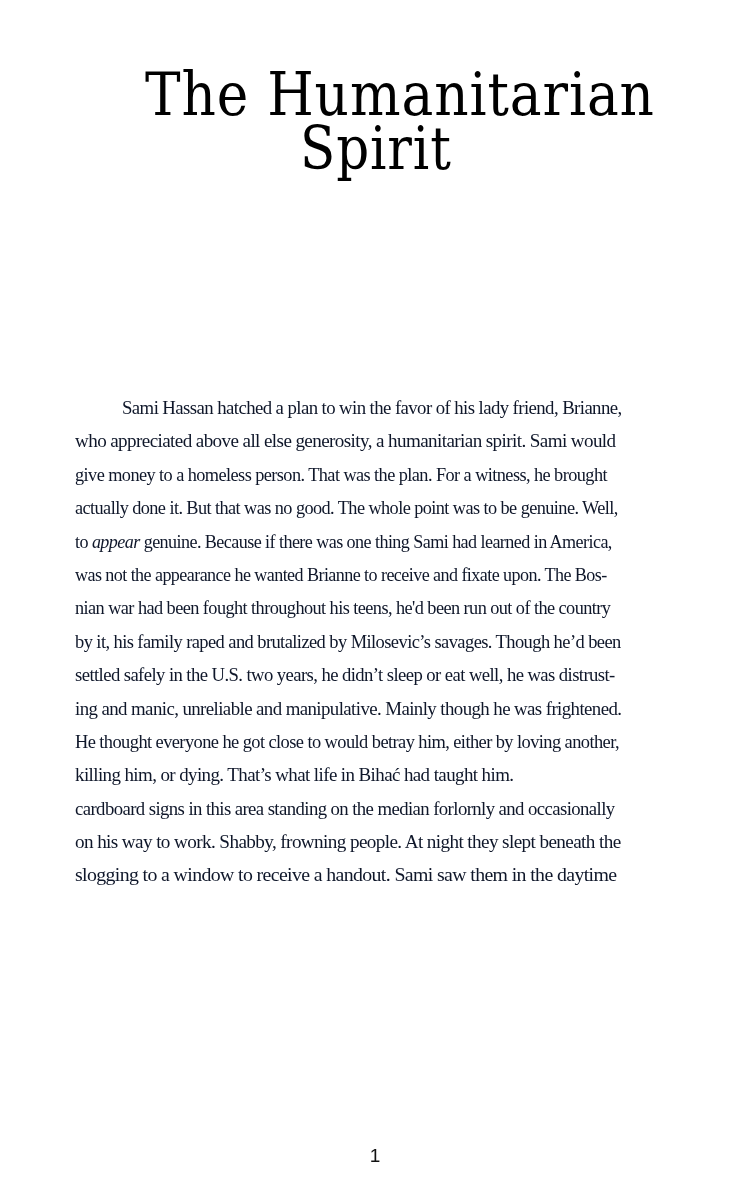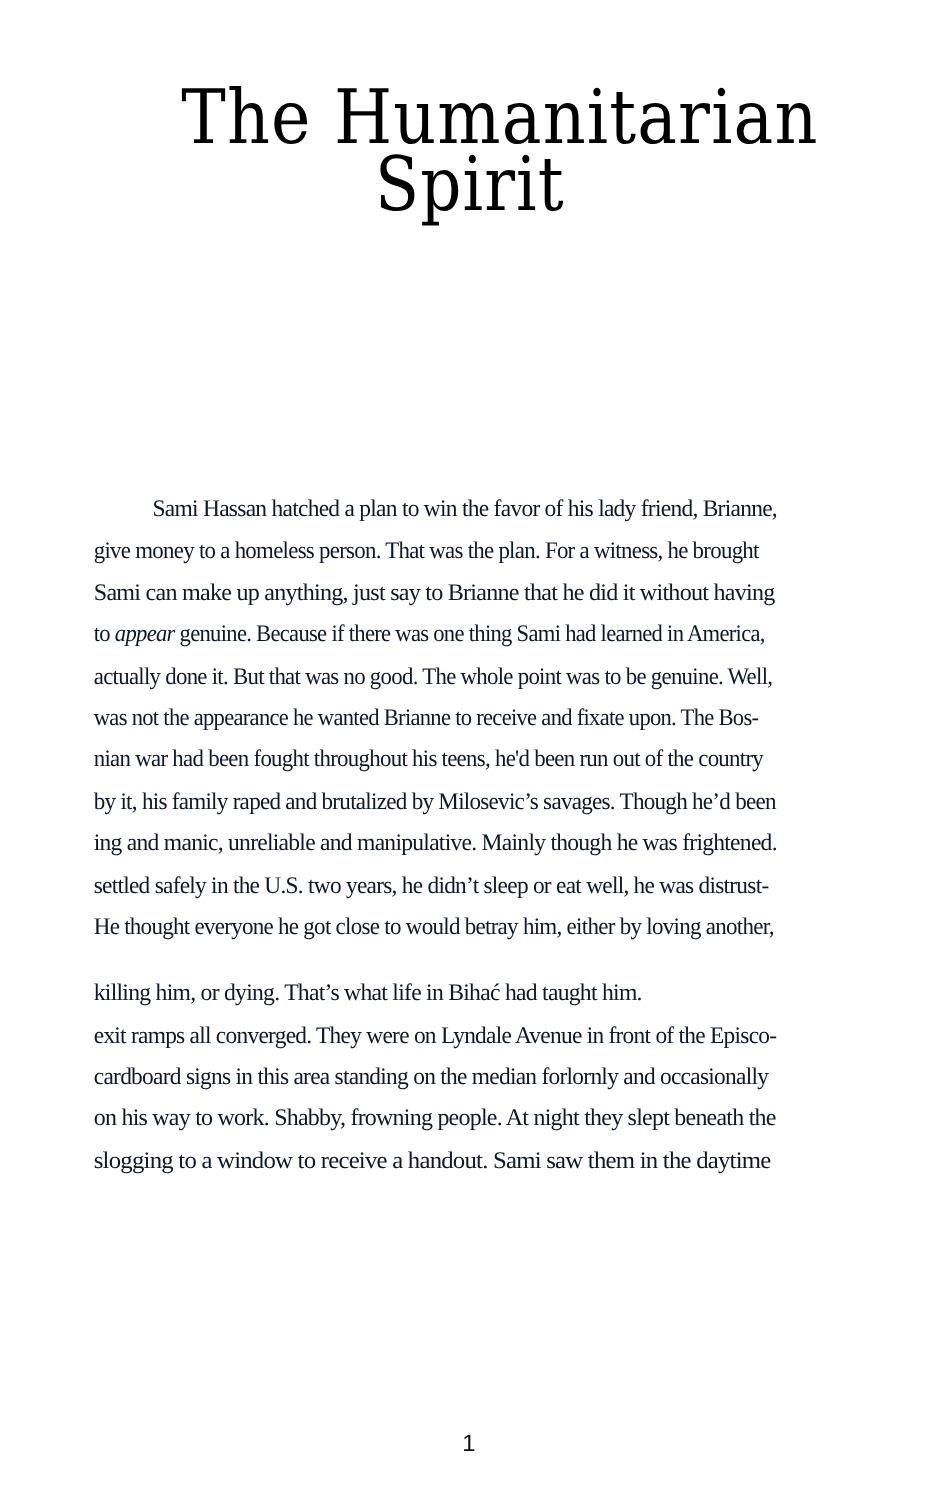--- a/index.html
+++ b/index.html
@@ -60,21 +60,20 @@
       transform-origin: left center;
       letter-spacing: -0.6px;
       word-spacing: 0px;
     }
     .line.indent {
       padding-left: 47px;
       width: 553px;
     }
     .line.last {
       text-align-last: left;
-      margin-top: 20px;
     }
     .line .inner {
       display: inline-block;
       width: 100%;
       text-align: justify;
       text-align-last: justify;
       white-space: normal;
     }
     .line.last .inner {
       text-align-last: left;
@@ -97,32 +96,31 @@
 <div class="page">
 
   <div class="title-block">
     <div class="title-line l1" style="display: inline-block; width: auto; transform-origin: left top; transform: scaleX(0.890052);">The Humanitarian</div>
     <div class="title-line l2" style="display: inline-block; transform-origin: left top; transform: scaleX(0.858757);">Spirit</div>
   </div>
 
   <div class="body-text">
 
     <div class="line indent"><span class="inner" style="white-space: nowrap; width: auto; transform: scaleX(0.989267); transform-origin: left center;">Sami Hassan hatched a plan to win the favor of his lady friend, Brianne,</span></div>
+    <div class="line"><span class="inner" style="white-space: nowrap; width: auto; transform: scaleX(1.00503); transform-origin: left center;">who appreciated above all else generosity, a humanitarian spirit. Sami would</span></div>
     <div class="line"><span class="inner" style="white-space: nowrap; width: auto; transform: scaleX(0.963082); transform-origin: left center;">give money to a homeless person. That was the plan. For a witness, he brought</span></div>
-    <div class="line"><span class="inner" style="white-space: nowrap; width: auto; transform: scaleX(1.01523); transform-origin: left center;">Sami can make up anything, just say to Brianne that he did it without having</span></div>
+    <div class="line"><span class="inner" style="white-space: nowrap; width: auto; transform: scaleX(0.961538); transform-origin: left center;">actually done it. But that was no good. The whole point was to be genuine. Well,</span></div>
     <div class="line"><span class="inner" style="white-space: nowrap; width: auto; transform: scaleX(0.952381); transform-origin: left center;"><span>to </span><em>appear</em><span> genuine. Because if there was one thing Sami had learned in America,</span></span></div>
-    <div class="line"><span class="inner" style="white-space: nowrap; width: auto; transform: scaleX(0.961538); transform-origin: left center;">actually done it. But that was no good. The whole point was to be genuine. Well,</span></div>
     <div class="line"><span class="inner" style="white-space: nowrap; width: auto; transform: scaleX(0.950872); transform-origin: left center;">was not the appearance he wanted Brianne to receive and fixate upon. The Bos-</span></div>
     <div class="line"><span class="inner" style="white-space: nowrap; width: auto; transform: scaleX(0.963082); transform-origin: left center;">nian war had been fought throughout his teens, he'd been run out of the country</span></div>
     <div class="line"><span class="inner" style="white-space: nowrap; width: auto; transform: scaleX(0.972447); transform-origin: left center;">by it, his family raped and brutalized by Milosevic’s savages. Though he’d been</span></div>
+    <div class="line"><span class="inner" style="white-space: nowrap; width: auto; transform: scaleX(0.983607); transform-origin: left center;">settled safely in the U.S. two years, he didn’t sleep or eat well, he was distrust-</span></div>
     <div class="line"><span class="inner" style="white-space: nowrap; width: auto; transform: scaleX(0.993377); transform-origin: left center;">ing and manic, unreliable and manipulative. Mainly though he was frightened.</span></div>
-    <div class="line"><span class="inner" style="white-space: nowrap; width: auto; transform: scaleX(0.983607); transform-origin: left center;">settled safely in the U.S. two years, he didn’t sleep or eat well, he was distrust-</span></div>
     <div class="line"><span class="inner" style="white-space: nowrap; width: auto; transform: scaleX(0.969305); transform-origin: left center;">He thought everyone he got close to would betray him, either by loving another,</span></div>
     <div class="line last"><span class="inner" style="white-space: nowrap; width: auto; transform: scaleX(0.997868); transform-origin: left center;">killing him, or dying. That’s what life in Bihać had taught him.</span></div>
 
-    <div class="line"><span class="inner" style="white-space: nowrap; width: auto; transform: scaleX(0.985222); transform-origin: left center;">exit ramps all converged. They were on Lyndale Avenue in front of the Episco-</span></div>
     <div class="line"><span class="inner" style="white-space: nowrap; width: auto; transform: scaleX(0.986842); transform-origin: left center;">cardboard signs in this area standing on the median forlornly and occasionally</span></div>
     <div class="line"><span class="inner" style="white-space: nowrap; width: auto; transform: scaleX(1.0084); transform-origin: left center;">on his way to work. Shabby, frowning people. At night they slept beneath the</span></div>
     <div class="line"><span class="inner" style="white-space: nowrap; width: auto; transform: scaleX(1.04348); transform-origin: left center;">slogging to a window to receive a handout. Sami saw them in the daytime</span></div>
   </div>
 
   <div class="page-number">1</div>
 </div>
 
 </body></html>

